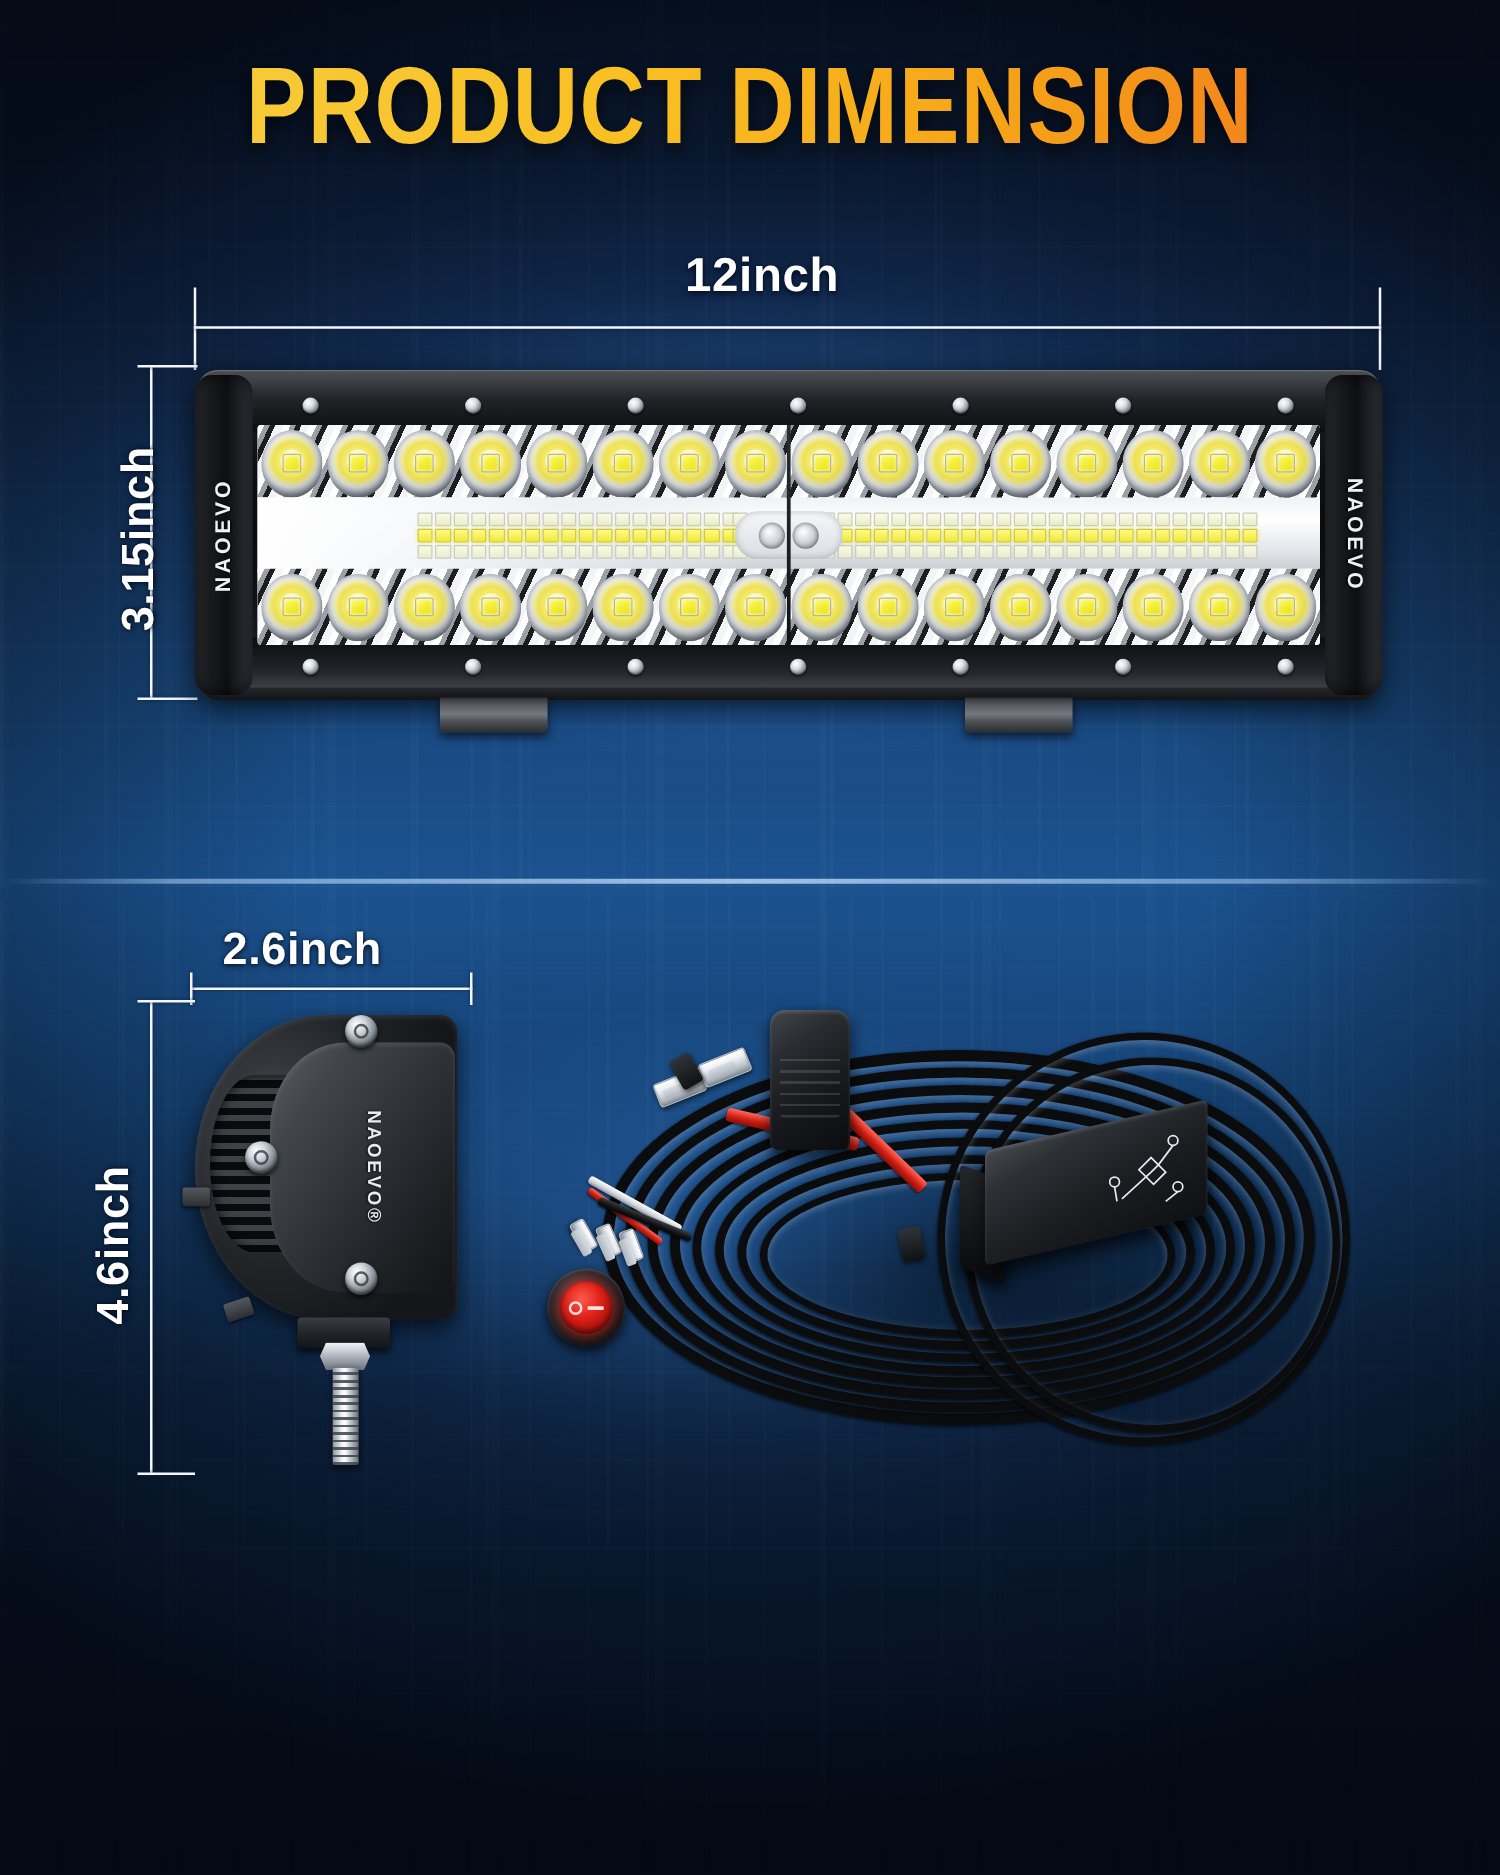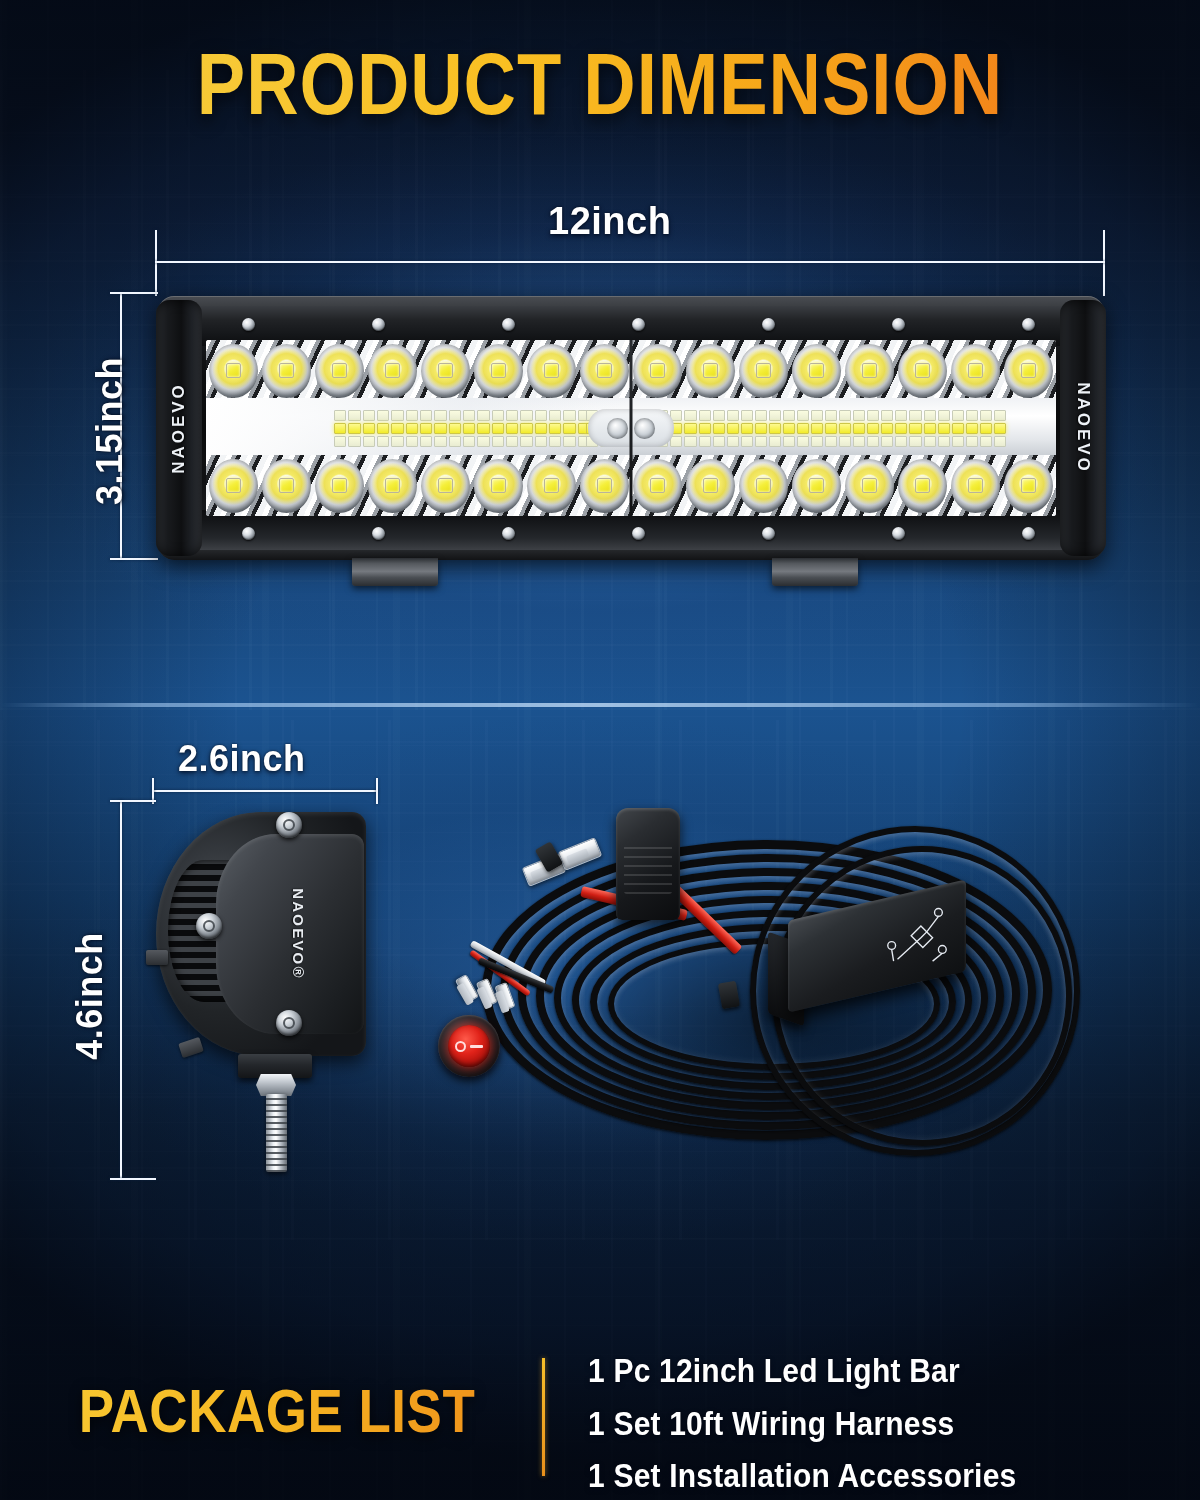--- a/index.html
+++ b/index.html
@@ -793,23 +793,14 @@
     <div class="hn-spade" style="left:72px; top:190px; width:26px; height:13px; transform:rotate(70deg);"></div>
 
     <div class="hn-switch">
       <div class="hn-switch-face">
         <span class="sw-o"></span>
         <span class="sw-dash"></span>
       </div>
     </div>
   </div>
 
-  <div id="pkg">
-    <div class="pkg-title">PACKAGE LIST</div>
-    <div class="pkg-rule"></div>
-    <div class="pkg-items">
-      <div class="pkg-item">1 Pc 12inch Led Light Bar</div>
-      <div class="pkg-item">1 Set 10ft Wiring Harness</div>
-      <div class="pkg-item">1 Set Installation Accessories</div>
-    </div>
-  </div>
 
 </div>
 
 </body></html>

